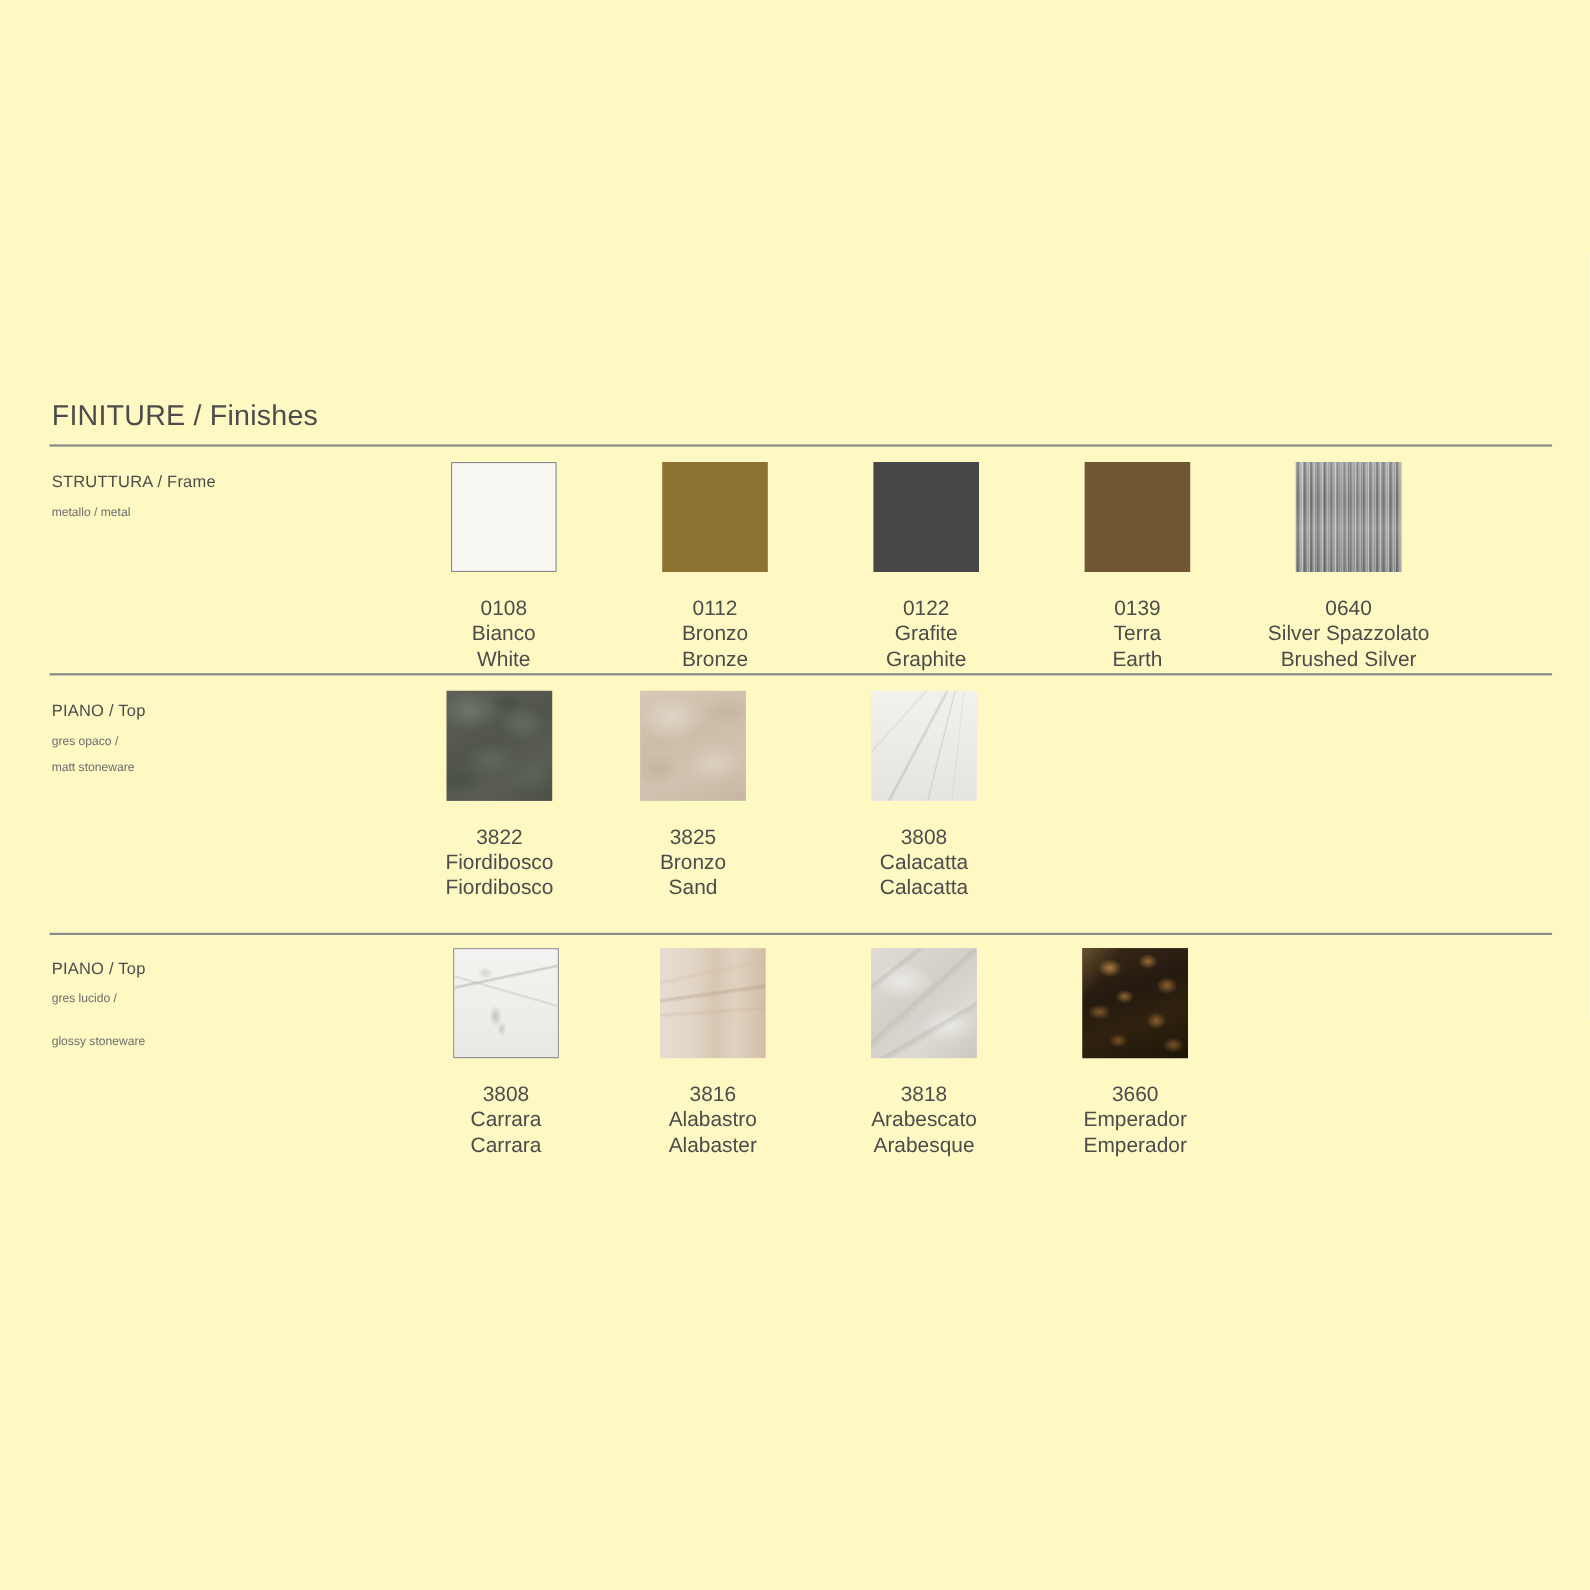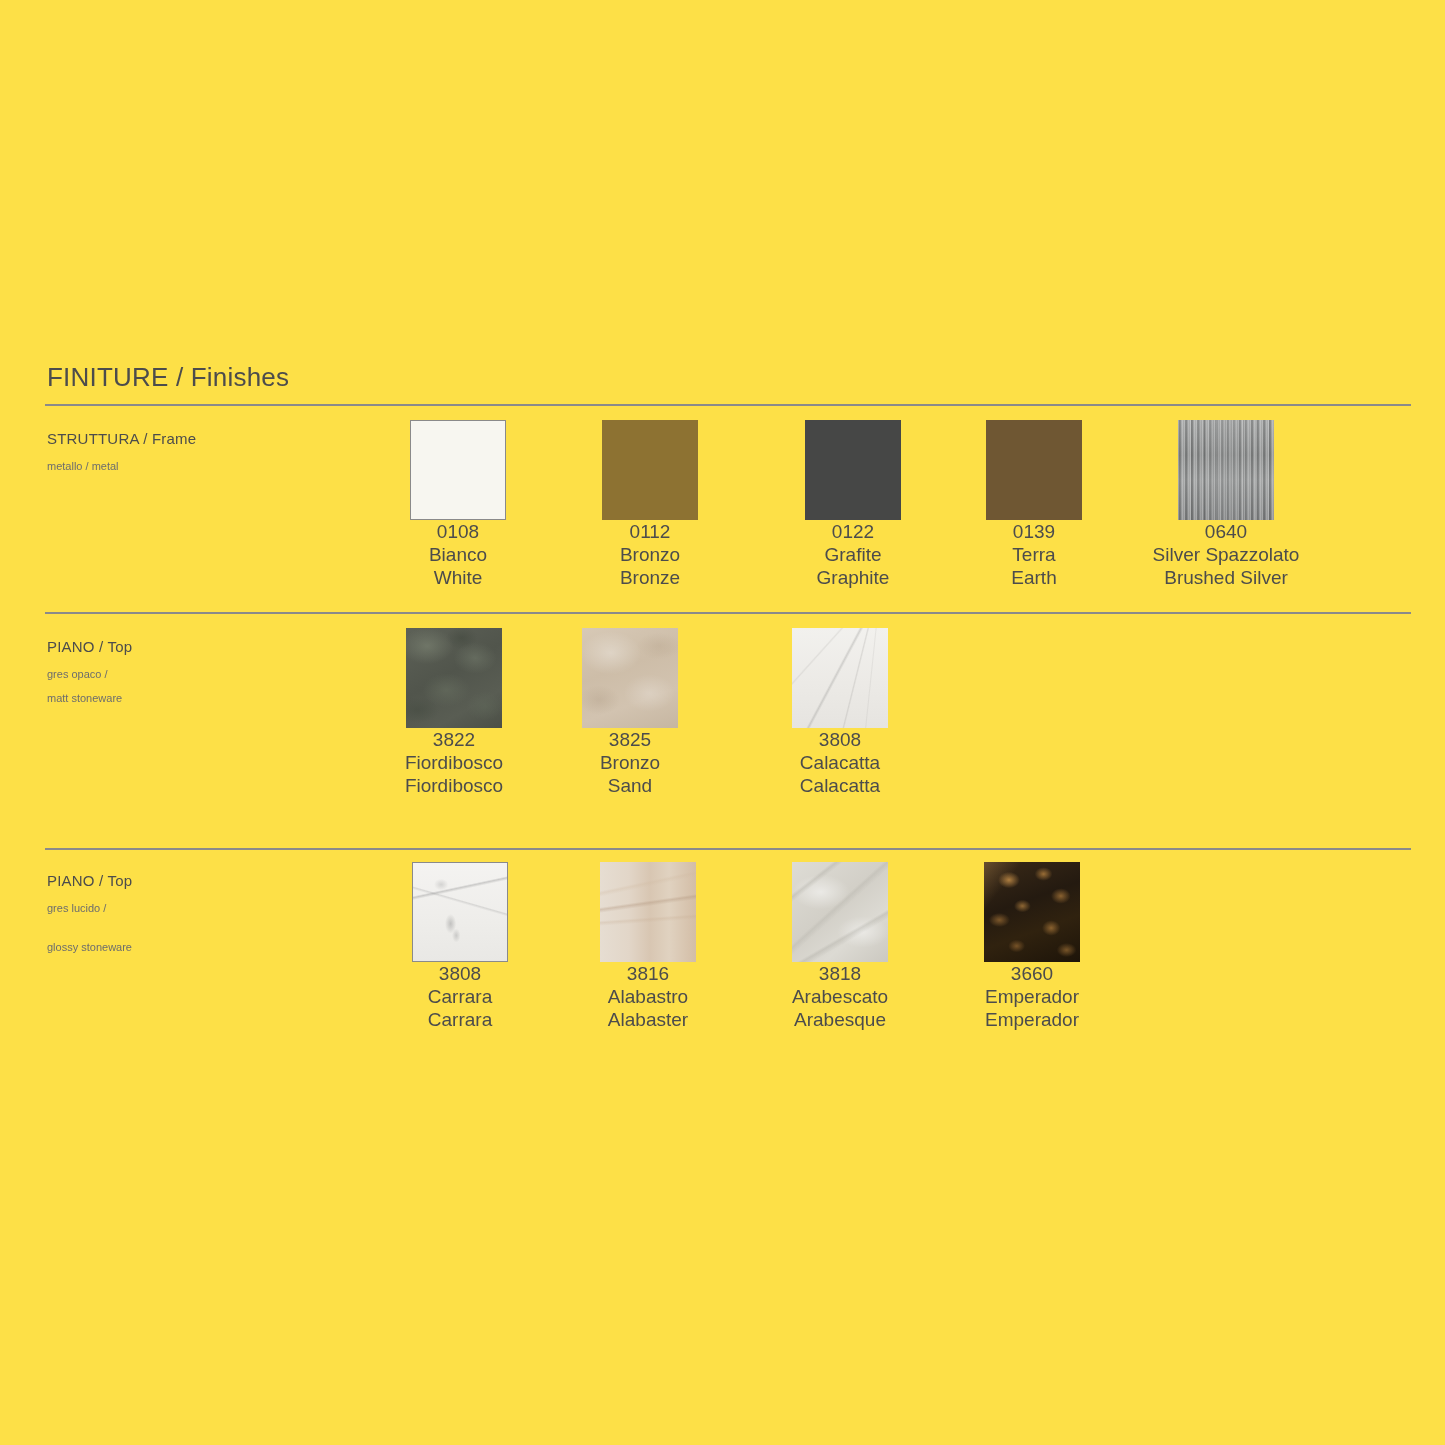--- a/index.html
+++ b/index.html
@@ -11,21 +11,21 @@
     width: 1445px;
     height: 1445px;
     font-family: "Liberation Sans", sans-serif;
     color: #4a4a4a;
     overflow: hidden;
   }
   .page {
     position: relative;
     width: 1445px;
     height: 1445px;
-    background: #fde047;
+    background: #fef9c3;
   }
 
   
   .sheet-title {
     position: absolute;
     left: 47px;
     top: 362px;
     font-size: 26px;
     letter-spacing: 0.2px;
     color: #4c4c4c;
@@ -99,21 +99,21 @@
   .chip.bordered {
     border: 1px solid #8a8a8a;
     width: 94px;
     height: 98px;
   }
   .chip .tex {
     position: absolute;
     inset: 0;
   }
   .caption {
-    margin-top: 0;
+    margin-top: 22px;
     font-size: 19px;
     line-height: 23px;
     color: #4c4c4c;
     white-space: nowrap;
   }
   .caption .code { display: block; }
   .caption .name-it { display: block; }
   .caption .name-en { display: block; }
 
   
@@ -234,21 +234,21 @@
       <div class="swatch-cell" style="left:192px;">
         <div class="chip" style="background-color: rgb(141, 114, 50);">
             <div class="tex tex-plain"></div>
           </div>
         <div class="caption">
           <span class="code">0112</span>
           <span class="name-it">Bronzo</span>
           <span class="name-en">Bronze</span>
         </div>
       </div>
-      <div class="swatch-cell" style="left:395px;">
+      <div class="swatch-cell" style="left:384px;">
         <div class="chip" style="background-color: rgb(70, 71, 70);">
             <div class="tex tex-plain"></div>
           </div>
         <div class="caption">
           <span class="code">0122</span>
           <span class="name-it">Grafite</span>
           <span class="name-en">Graphite</span>
         </div>
       </div>
       <div class="swatch-cell" style="left:576px;">

